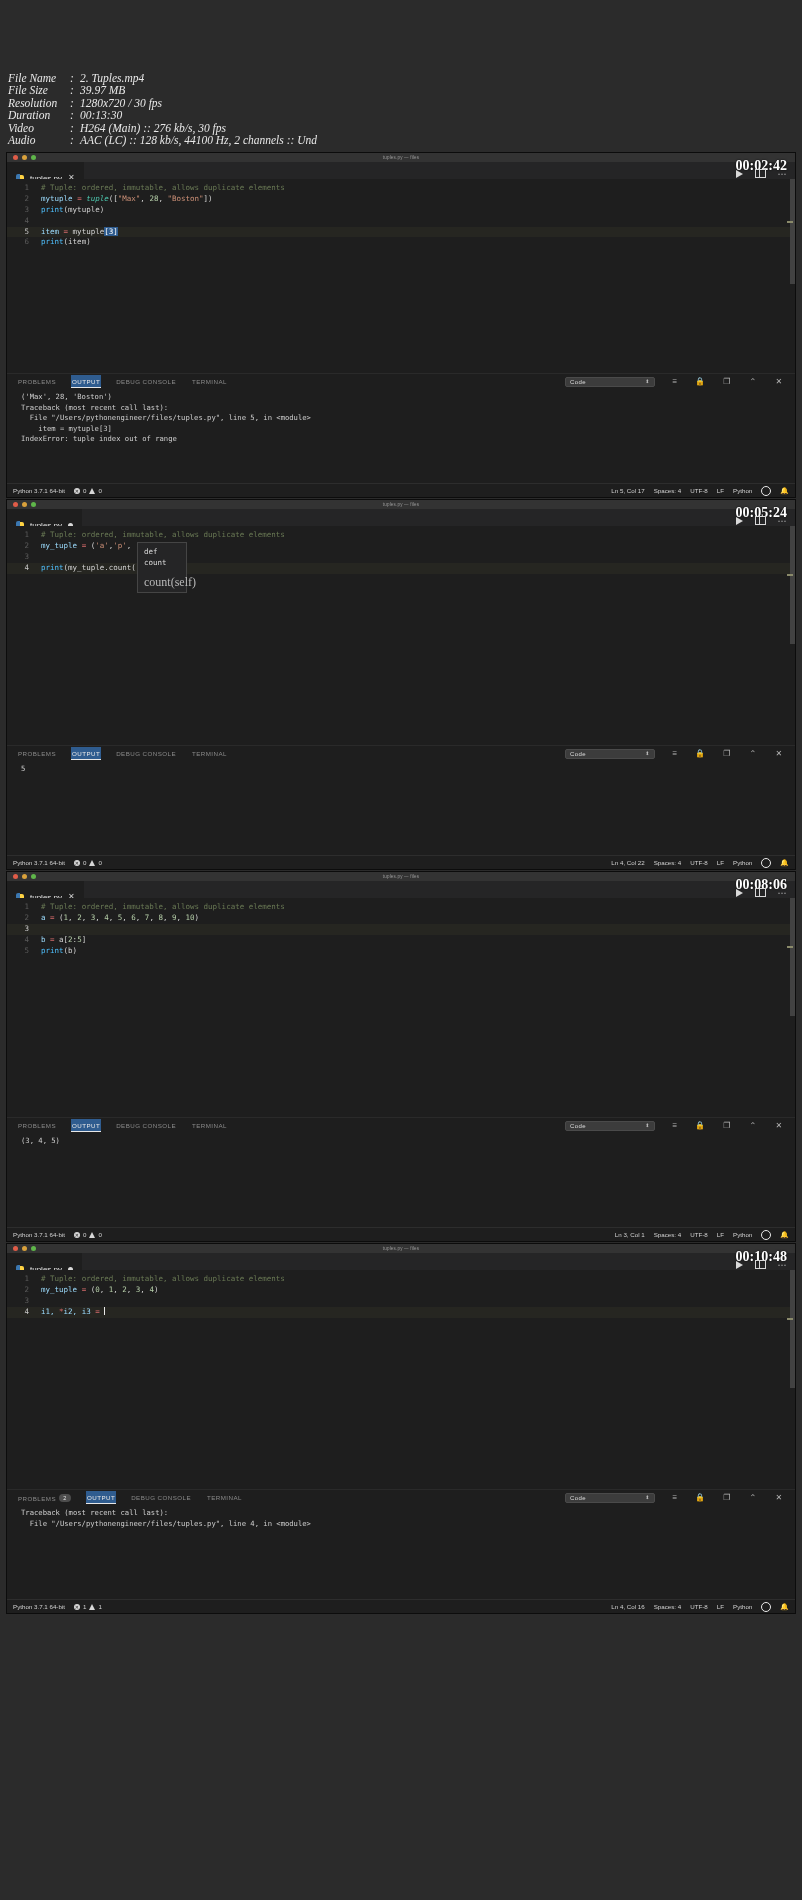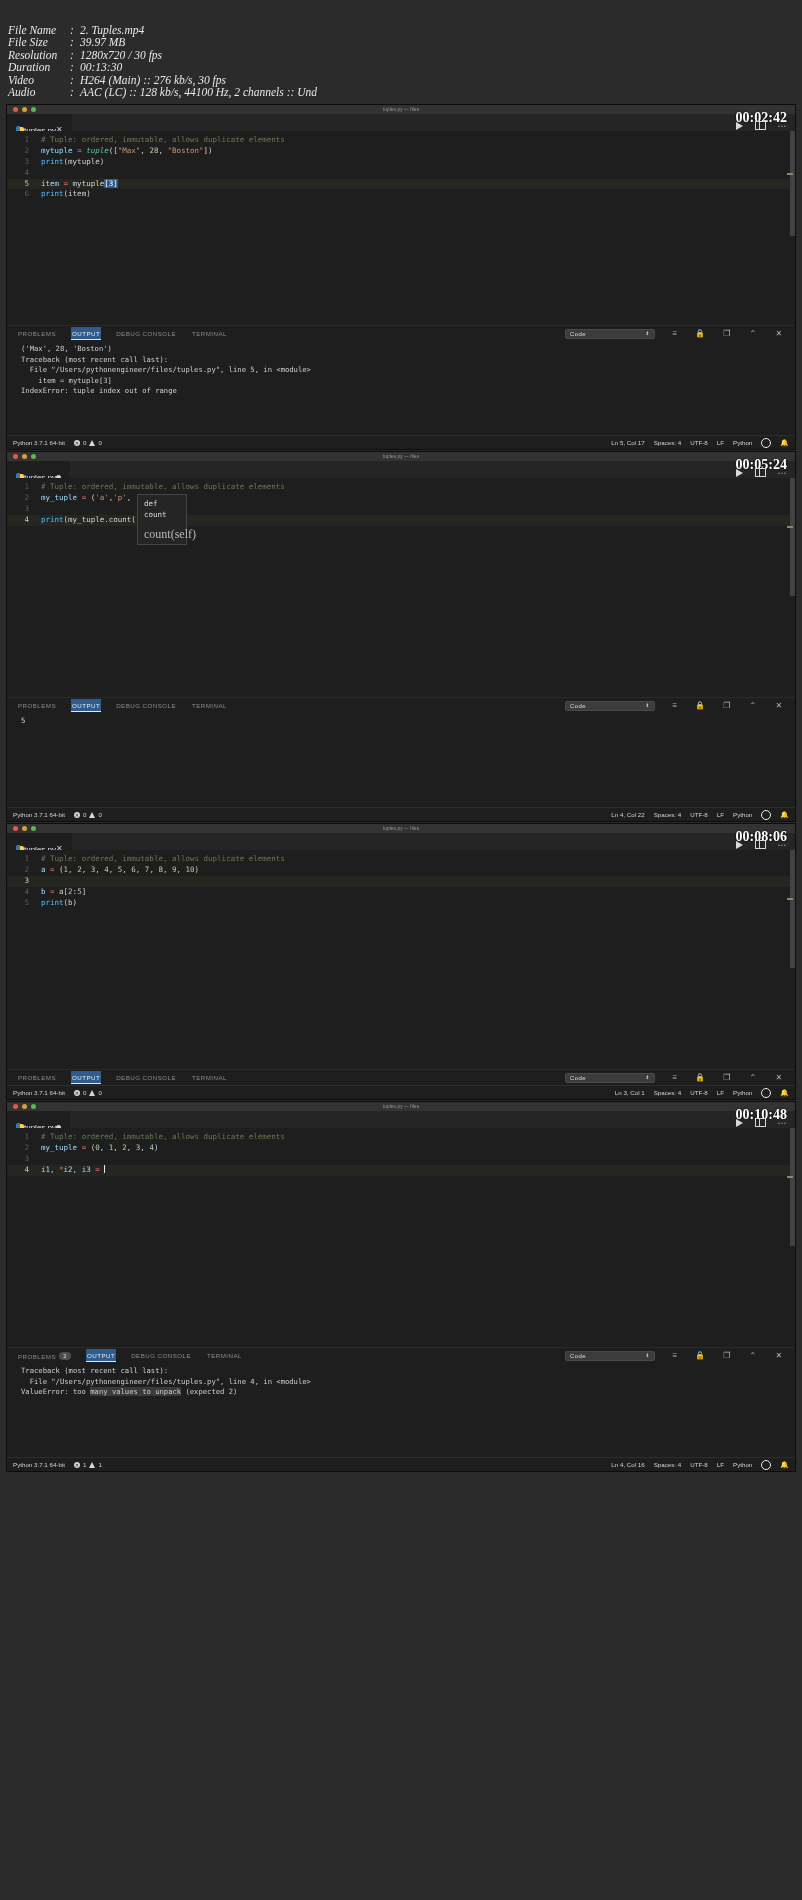--- a/index.html
+++ b/index.html
@@ -11,20 +11,21 @@
   }
   
   .meta{
     padding:24px 0 6px 0;
     background:#2b2b2b;
     font-family:"Liberation Serif",serif;
     font-style:italic;
     font-size:11.5px;
     color:#e8e8e8;
     line-height:12.4px;
+    margin-top:48px;
   }
   .meta-row{display:flex;padding-left:8px;}
   .meta-key{width:62px;flex:0 0 62px;}
   .meta-sep{width:10px;flex:0 0 10px;}
   .meta-val{flex:1;}
 
   
   .win{
     position:relative;
     width:790px;
@@ -49,21 +50,21 @@
   .title-text{
     position:absolute;left:0;right:0;text-align:center;
     font-size:4.5px;color:#9b9b9b;letter-spacing:.2px;
   }
 
   
   .tabrow{
     height:17px;background:#252526;display:flex;align-items:stretch;
   }
   .tab{
-    display:flex;align-items:center;gap:0;
+    display:flex;align-items:center;gap:6px;
     padding:16px 9px;background:#1e1e1e;
     font-size:8px;color:#e6e6e6;
   }
   .tab .py-ico{
     width:8px;height:8px;position:relative;display:inline-block;
   }
   .tab .py-ico:before{
     content:"";position:absolute;left:0;top:0;width:4px;height:7px;
     background:#3b77b0;border-radius:2px 0 0 2px;
   }
@@ -429,20 +430,21 @@
         <div class="select-box">
           <span>Code</span>
           <span class="sel-arrows">⬍</span>
         </div>
         <div class="pi">≡</div>
         <div class="pi">🔒</div>
         <div class="pi">❐</div>
         <div class="pi">⌃</div>
         <div class="pi">✕</div>
       </div>
+      <div class="panel-out" style="height: 88px;"><div>(3, 4, 5)</div></div>
       <div class="status">
         <div>Python 3.7.1 64-bit</div>
         <div class="si">
           <span class="circ-x">✕</span>
           <span>0</span>
           <span class="warn-tri"></span>
           <span>0</span>
         </div>
         <div class="sp"></div>
         <div>Ln 3, Col 1</div>
@@ -495,21 +497,21 @@
         <div class="select-box">
           <span>Code</span>
           <span class="sel-arrows">⬍</span>
         </div>
         <div class="pi">≡</div>
         <div class="pi">🔒</div>
         <div class="pi">❐</div>
         <div class="pi">⌃</div>
         <div class="pi">✕</div>
       </div>
-      <div class="panel-out" style="height: 88px;"><div>Traceback (most recent call last):</div><div>  File "/Users/pythonengineer/files/tuples.py", line 4, in &lt;module&gt;</div><div><span>ValueError: too </span><span class="out-hl">many values to unpack</span><span> (expected 2)</span></div></div>
+      <div class="panel-out" style="height: 88px;"><div>Traceback (most recent call last):</div><div>  File "/Users/pythonengineer/files/tuples.py", line 4, in &lt;module&gt;</div></div>
       <div class="status">
         <div>Python 3.7.1 64-bit</div>
         <div class="si">
           <span class="circ-x">✕</span>
           <span>1</span>
           <span class="warn-tri"></span>
           <span>1</span>
         </div>
         <div class="sp"></div>
         <div>Ln 4, Col 16</div>

